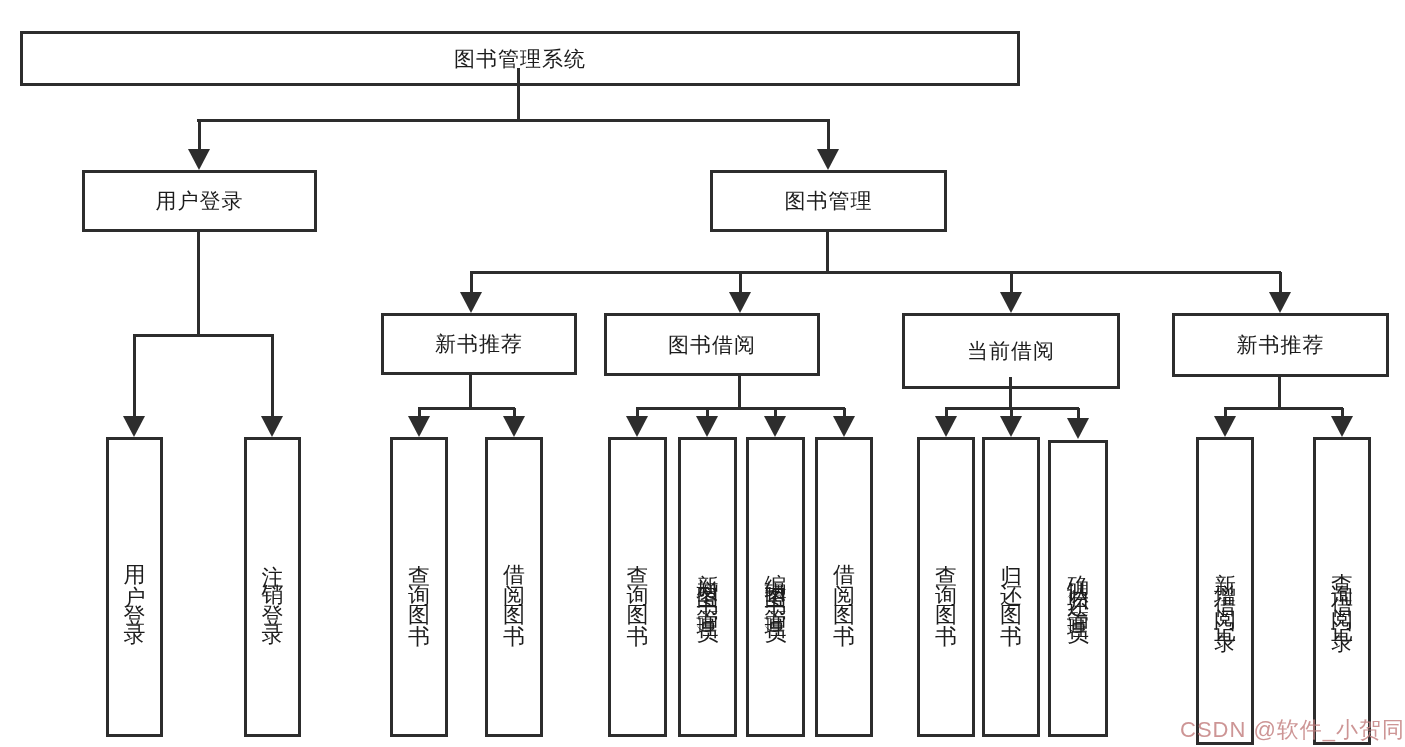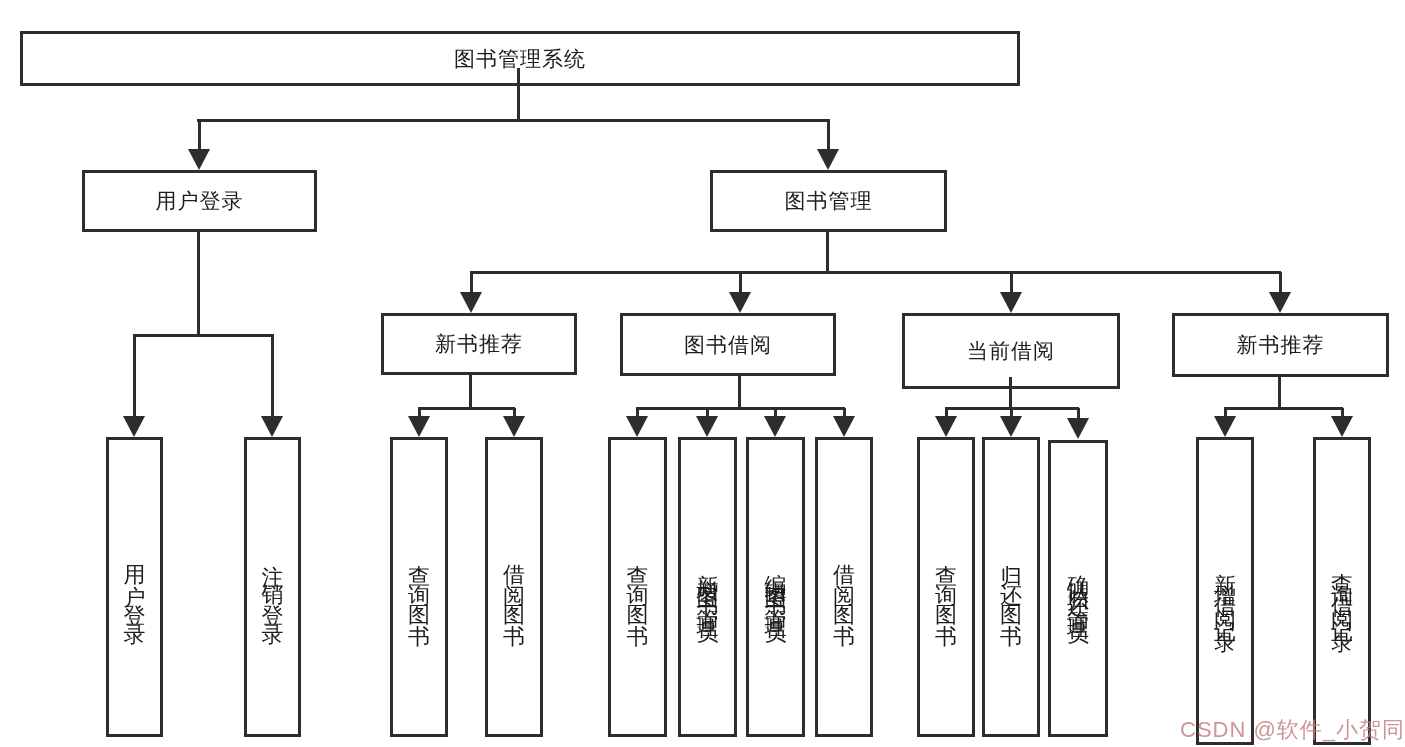--- a/index.html
+++ b/index.html
@@ -80,21 +80,21 @@
       <div class="head"></div>
     </div>
   <div class="arrow" style="left:1268px;top:272px;height:41px;">
       <div class="stem"></div>
       <div class="head"></div>
     </div>
 
   <div class="node hnode" style="left:381px;top:313px;width:196px;height:62px;">
     <span>新书推荐</span>
   </div>
-  <div class="node hnode" style="left:620px;top:313px;width:216px;height:63px;">
+  <div class="node hnode" style="left:604px;top:313px;width:216px;height:63px;">
     <span>图书借阅</span>
   </div>
   <div class="node hnode" style="left:902px;top:313px;width:218px;height:76px;">
     <span>当前借阅</span>
   </div>
   <div class="node hnode" style="left:1172px;top:313px;width:217px;height:64px;">
     <span>新书推荐</span>
   </div>
 
   <div class="vline" style="left:469px;top:375px;height:33px;"></div>

